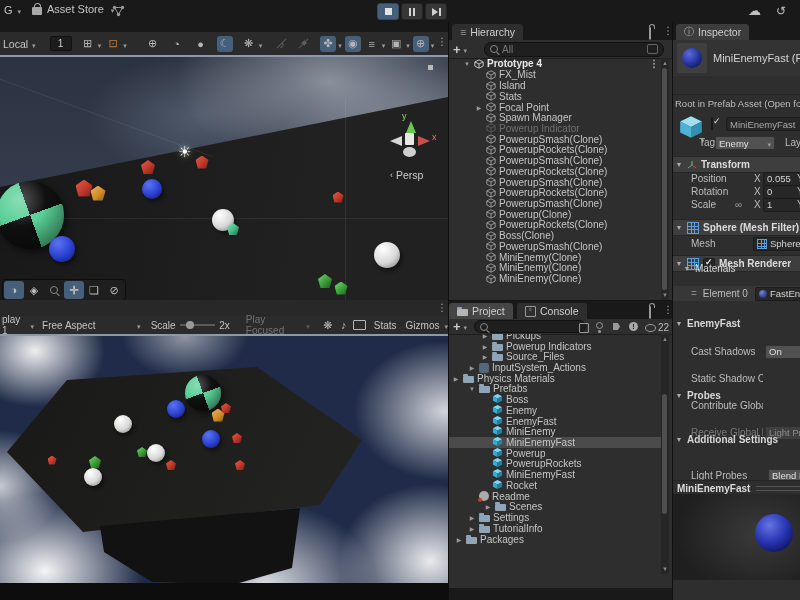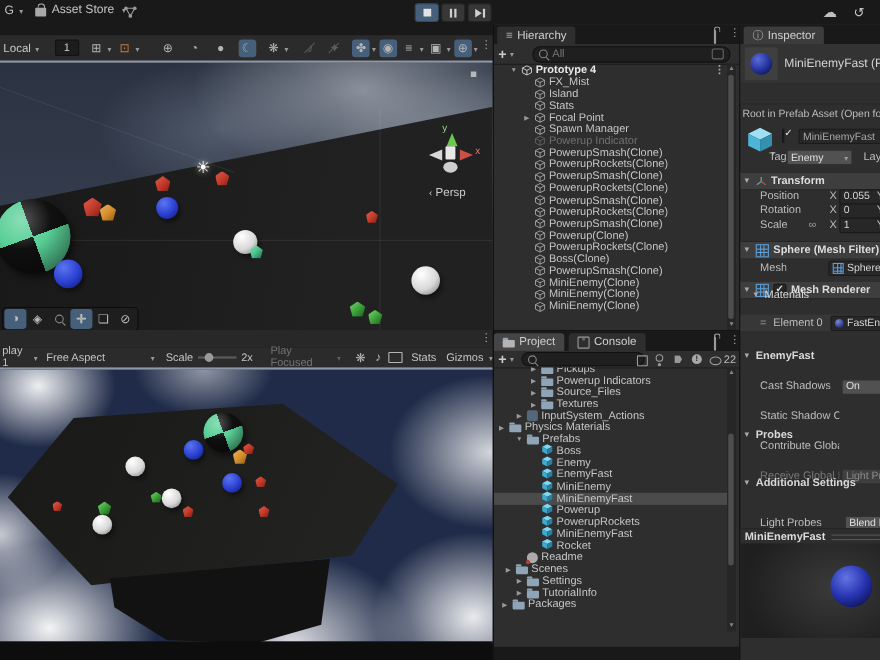--- a/index.html
+++ b/index.html
@@ -520,25 +520,20 @@
             <div class="prow" style="padding-left: 32px;">
     <span class="arrow">▶</span>
     <span class="icon-folder"></span>
     <span class="lbl">Powerup Indicators</span>
   </div>
             <div class="prow" style="padding-left: 32px;">
     <span class="arrow">▶</span>
     <span class="icon-folder"></span>
     <span class="lbl">Source_Files</span>
   </div>
-            <div class="prow" style="padding-left: 32px;">
-    <span class="arrow">▶</span>
-    <span class="icon-folder"></span>
-    <span class="lbl">Textures</span>
-  </div>
             <div class="prow" style="padding-left: 19px;">
     <span class="arrow">▶</span>
     <span class="icon-asset"></span>
     <span class="lbl">InputSystem_Actions</span>
   </div>
             <div class="prow" style="padding-left: 3px;">
     <span class="arrow">▶</span>
     <span class="icon-folder"></span>
     <span class="lbl">Physics Materials</span>
   </div>
@@ -626,21 +621,21 @@
                   <path d="M1 3.5 6 6V11L1 8.5Z" fill="#3da9cc"></path>
                   <path d="M11 3.5 6 6V11L11 8.5Z" fill="#2b7f9e"></path>
                 </svg></span>
     <span class="lbl">Rocket</span>
   </div>
             <div class="prow" style="padding-left: 19px;">
     <span class="arrow"></span>
     <span class="icon-readme"></span>
     <span class="lbl">Readme</span>
   </div>
-            <div class="prow" style="padding-left: 9px;">
+            <div class="prow" style="padding-left: 19px; margin-left: 16px;">
     <span class="arrow">▶</span>
     <span class="icon-folder"></span>
     <span class="lbl">Scenes</span>
   </div>
             <div class="prow" style="padding-left: 19px;">
     <span class="arrow">▶</span>
     <span class="icon-folder"></span>
     <span class="lbl">Settings</span>
   </div>
             <div class="prow" style="padding-left: 19px;">

